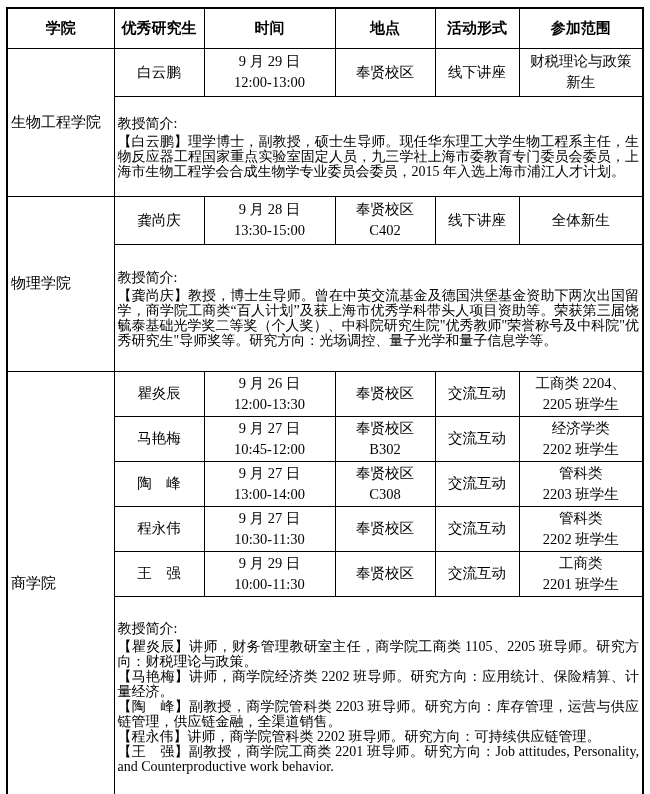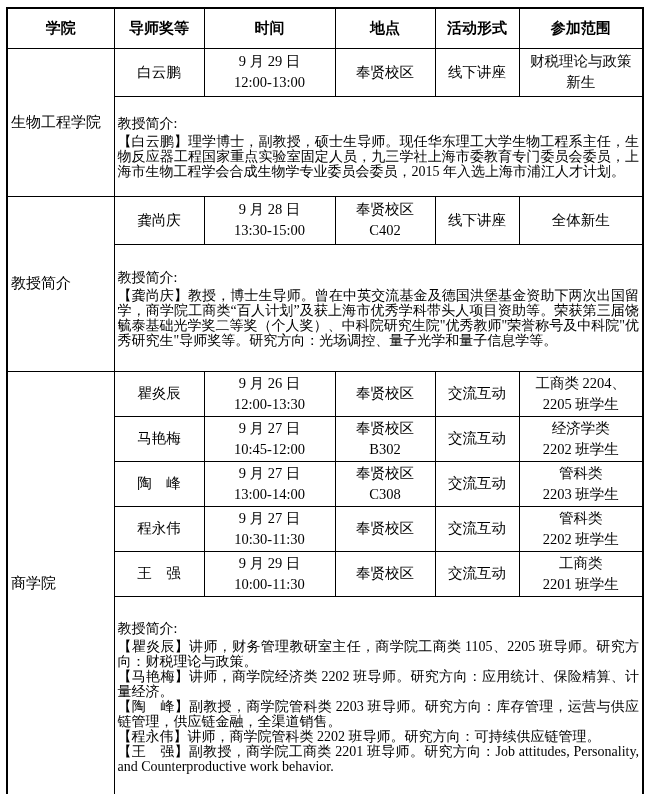--- a/index.html
+++ b/index.html
@@ -76,21 +76,21 @@
       <col style="width:90px">
       <col style="width:131px">
       <col style="width:100px">
       <col style="width:84px">
       <col style="width:124px">
     </colgroup>
 
     <tbody>
         <tr class="header-row">
       <th class="head">学院</th>
-      <th class="head">导师奖等</th>
+      <th class="head">优秀研究生</th>
       <th class="head">时间</th>
       <th class="head">地点</th>
       <th class="head">活动形式</th>
       <th class="head">参加范围</th>
     </tr>
 
     <tr class="guest-row">
       <td class="college" rowspan="2">生物工程学院</td>
       <td class="cell">白云鹏</td>
       <td class="cell multiline">9 月 29 日
@@ -101,21 +101,21 @@
 新生</td>
     </tr>
     <tr>
       <td class="bio bio-1" colspan="5">
         <div class="bio-title">教授简介:</div>
         <p class="bio-p">【白云鹏】理学博士，副教授，硕士生导师。现任华东理工大学生物工程系主任，生物反应器工程国家重点实验室固定人员，九三学社上海市委教育专门委员会委员，上海市生物工程学会合成生物学专业委员会委员，2015 年入选上海市浦江人才计划。</p>
       </td>
     </tr>
 
     <tr class="guest-row">
-      <td class="college" rowspan="2">教授简介</td>
+      <td class="college" rowspan="2">物理学院</td>
       <td class="cell">龚尚庆</td>
       <td class="cell multiline">9 月 28 日
 13:30-15:00</td>
       <td class="cell multiline">奉贤校区
 C402</td>
       <td class="cell">线下讲座</td>
       <td class="cell multiline">全体新生</td>
     </tr>
     <tr>
       <td class="bio bio-2" colspan="5">

